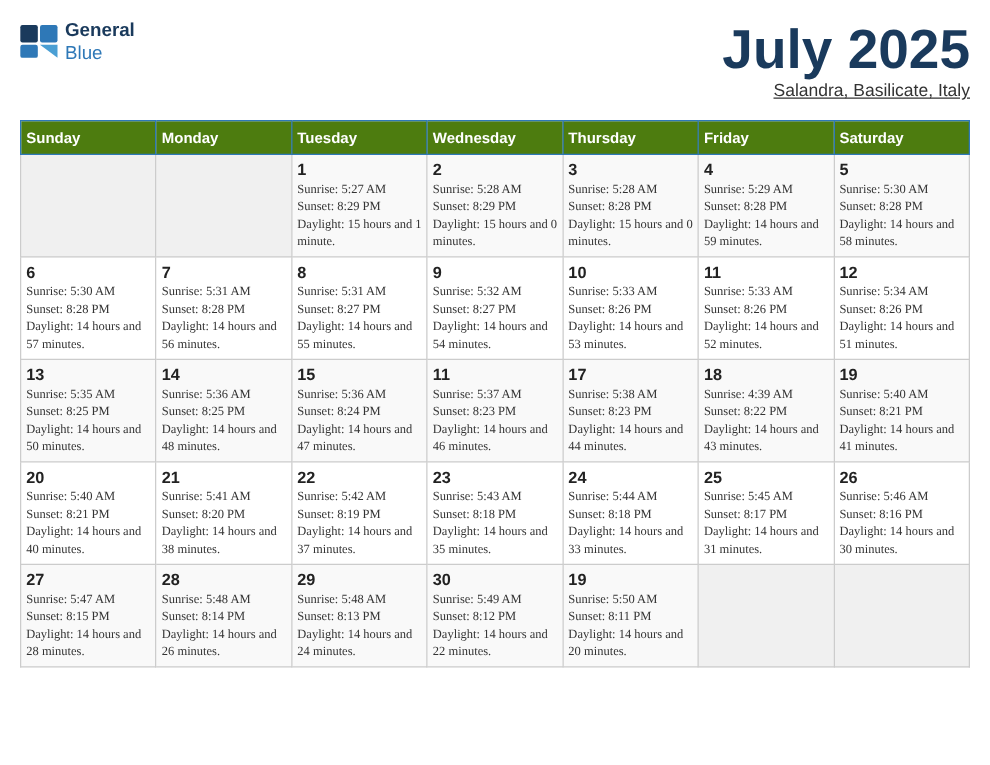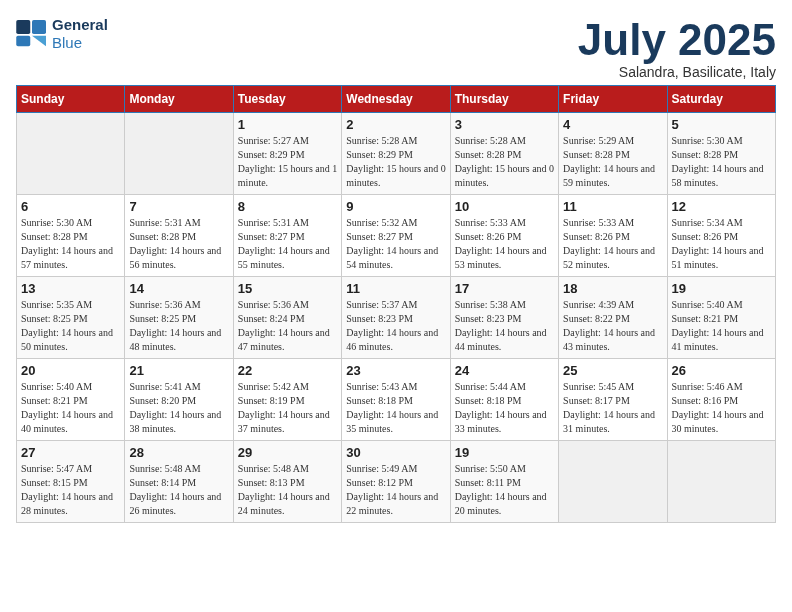--- a/index.html
+++ b/index.html
@@ -7,21 +7,21 @@
       font-family: Arial, sans-serif;
       background: #fff;
       width: 792px;
       min-height: 612px;
       padding: 16px;
     }
     .header {
       display: flex;
       justify-content: space-between;
       align-items: flex-start;
-      margin-bottom: 5px;
+      margin-bottom: 16px;
     }
     .logo {
       display: flex;
       align-items: center;
       gap: 4px;
     }
     .logo-icon {
       width: 32px;
       height: 28px;
     }
@@ -30,28 +30,29 @@
     }
     .month-title {
       font-size: 44px;
       font-weight: bold;
       color: #1a3a5c;
       line-height: 1.1;
     }
     .subtitle {
       font-size: 14px;
       color: #333;
+      text-decoration: underline;
     }
     table {
       width: 100%;
       border-collapse: collapse;
       font-size: 11px;
     }
     thead th {
-      background-color: #b91c1c;
+      background-color: #4d7c0f;
       color: #fff;
       padding: 6px 4px;
       text-align: left;
       font-size: 12px;
       font-weight: bold;
       border: 1px solid #2e78b7;
     }
     tbody td {
       border: 1px solid #ccc;
       vertical-align: top;

